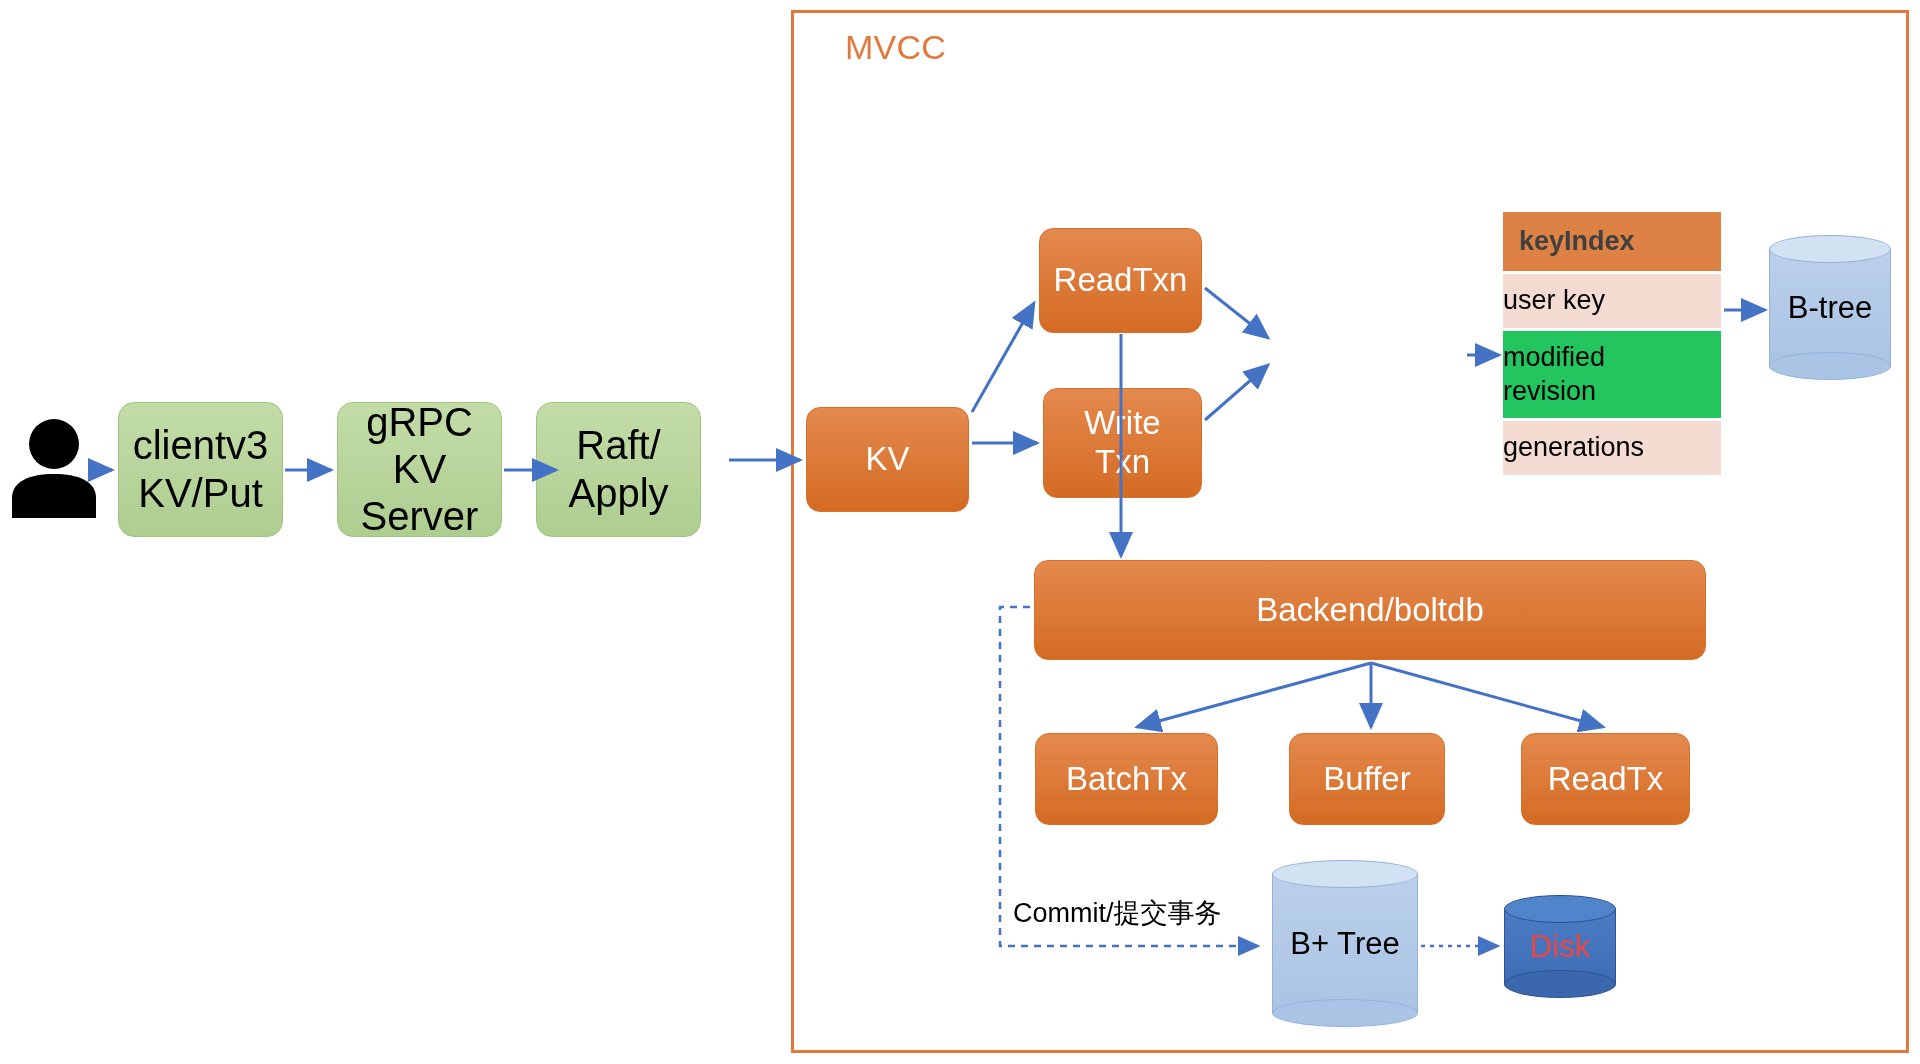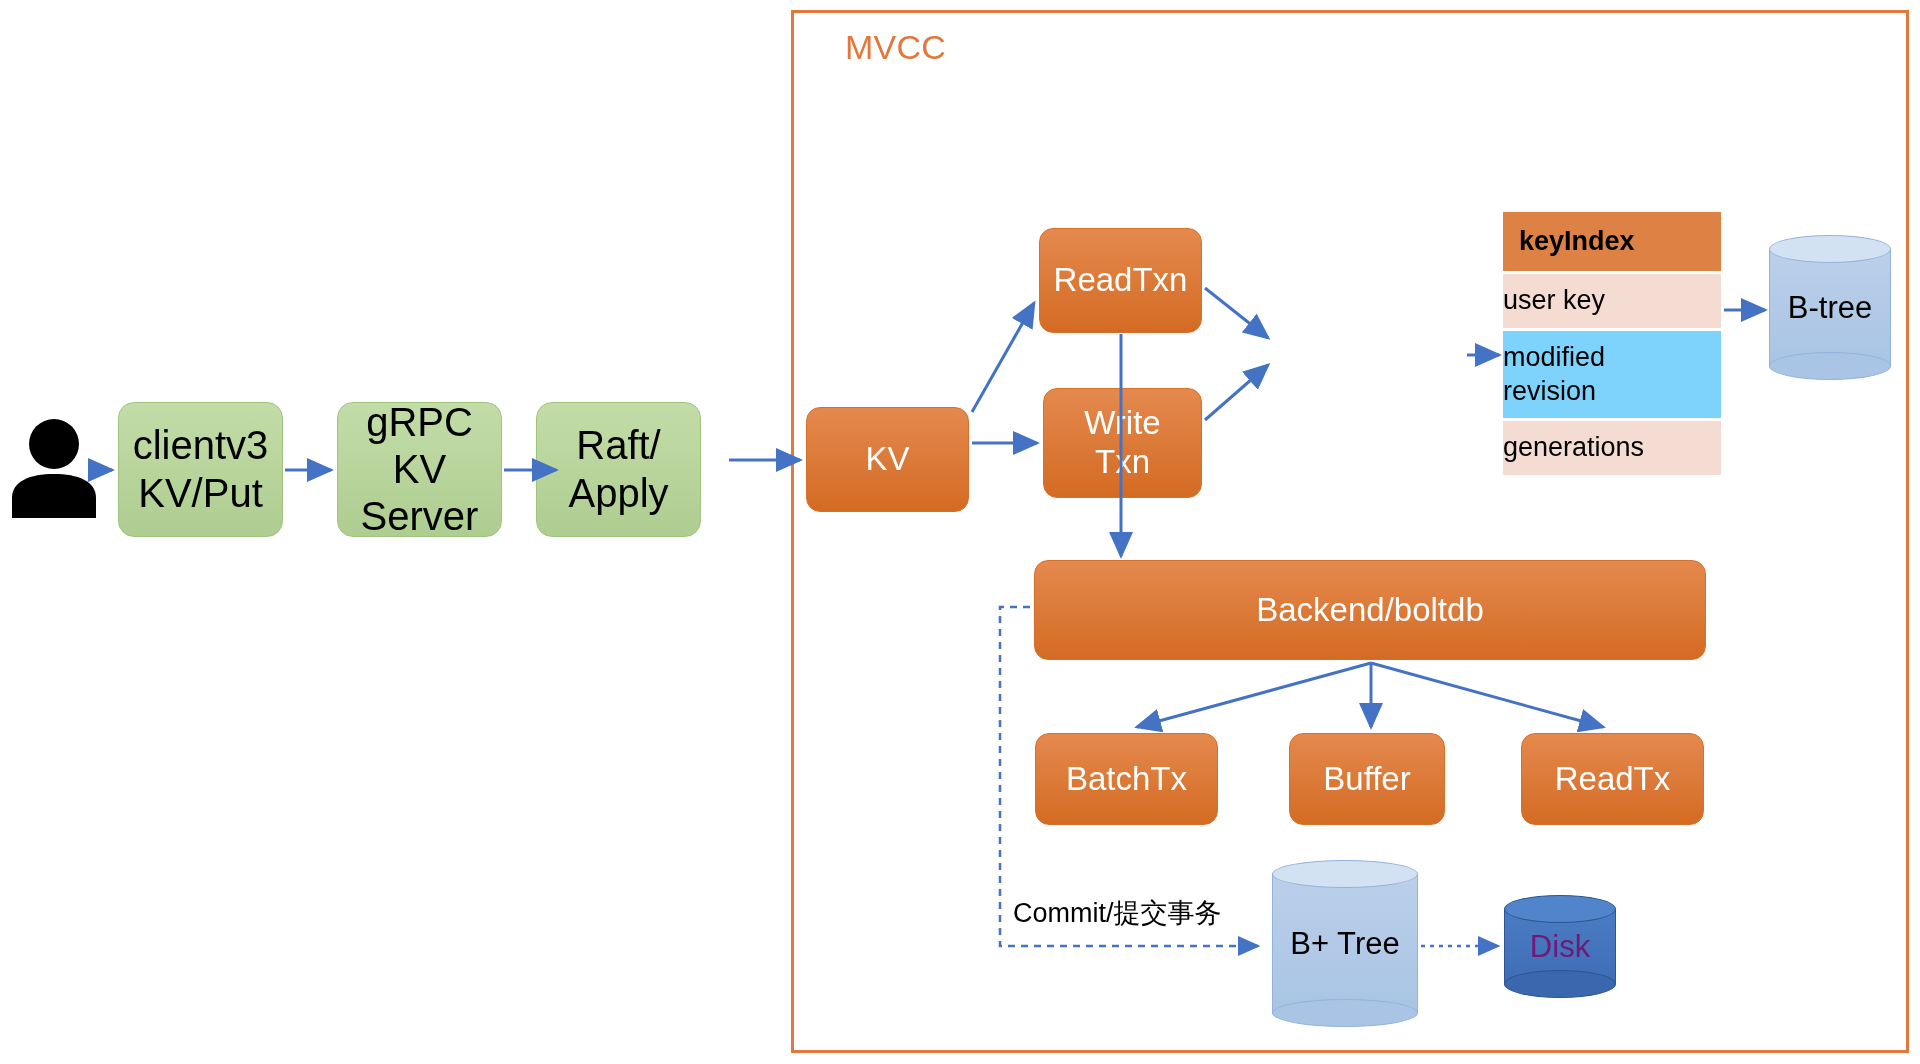--- a/index.html
+++ b/index.html
@@ -18,46 +18,46 @@
         justify-content:center;text-align:center;line-height:1.18;}
 
   .green{background:linear-gradient(180deg,#C3DCA8 0%,#AECD90 100%);
          border:1px solid #9FC47E;border-radius:16px;color:#000000;font-size:40px;}
 
   .orange{background:linear-gradient(180deg,#E4894E 0%,#D46B23 100%);
           border:1px solid #D9702A;border-radius:14px;color:#ffffff;font-size:33px;}
 
   
   .keyindex{position:absolute;left:1503px;top:212px;width:218px;}
-  .ki-head{background:#DD8244;color:#000000;font-weight:bold;font-size:27px;
+  .ki-head{background:#DD8244;color:#404040;font-weight:bold;font-size:27px;
            padding:14px 16px;box-sizing:border-box;}
   .ki-row{color:#000000;font-size:27px;padding:10px 0;box-sizing:border-box;
           margin-top:3px;line-height:1.25;}
   .ki-a{background:#F4DCD2;}
-  .ki-b{background:#7dd3fc;}
+  .ki-b{background:#22c55e;}
 
   
   .cyl{position:absolute;}
   .cyl .body{position:absolute;left:0;right:0;top:14px;bottom:14px;}
   .cyl .top{position:absolute;left:0;right:0;top:0;height:28px;border-radius:50%;}
   .cyl .bot{position:absolute;left:0;right:0;bottom:0;height:28px;border-radius:50%;}
   .cyl .lbl{position:absolute;left:0;right:0;top:50%;transform:translateY(-50%);
             text-align:center;}
 
   .cyl-light .body{background:linear-gradient(180deg,#BBD0EA 0%,#A9C4E4 100%);
                    border-left:1px solid #93B3DC;border-right:1px solid #93B3DC;}
   .cyl-light .top{background:#D3E2F2;border:1px solid #93B3DC;box-sizing:border-box;}
   .cyl-light .bot{background:#A9C4E4;border:1px solid #93B3DC;box-sizing:border-box;}
   .cyl-light .lbl{color:#000000;}
 
   .cyl-dark .body{background:linear-gradient(180deg,#4A7CC4 0%,#3E6DB5 100%);
                   border-left:1px solid #2E5591;border-right:1px solid #2E5591;}
   .cyl-dark .top{background:#5084CB;border:1px solid #2E5591;box-sizing:border-box;}
   .cyl-dark .bot{background:#3A67AE;border:1px solid #2E5591;box-sizing:border-box;}
-  .cyl-dark .lbl{color:#701a75;}
+  .cyl-dark .lbl{color:#ef4444;}
 
   
   .person{position:absolute;left:8px;top:418px;width:92px;height:100px;}
 
   
   #arrows{position:absolute;left:0;top:0;width:1920px;height:1064px;
           pointer-events:none;}
 
   .commit-label{position:absolute;left:1013px;top:895px;font-size:27px;color:#000;
                 white-space:nowrap;}
@@ -119,21 +119,21 @@
   </div>
 
   <div class="node orange" style="left:1035px;top:733px;width:183px;height:92px;">
     <div>BatchTx</div>
   </div>
 
   <div class="node orange" style="left:1289px;top:733px;width:156px;height:92px;">
     <div>Buffer</div>
   </div>
 
-  <div class="node orange" style="left:1521px;top:733px;width:183px;height:92px;">
+  <div class="node orange" style="left:1521px;top:733px;width:169px;height:92px;">
     <div>ReadTx</div>
   </div>
 
   <div class="keyindex">
     <div class="ki-head">keyIndex</div>
     <div class="ki-row ki-a">user key</div>
     <div class="ki-row ki-b">
       <div>modified</div>
       <div>revision</div>
     </div>

